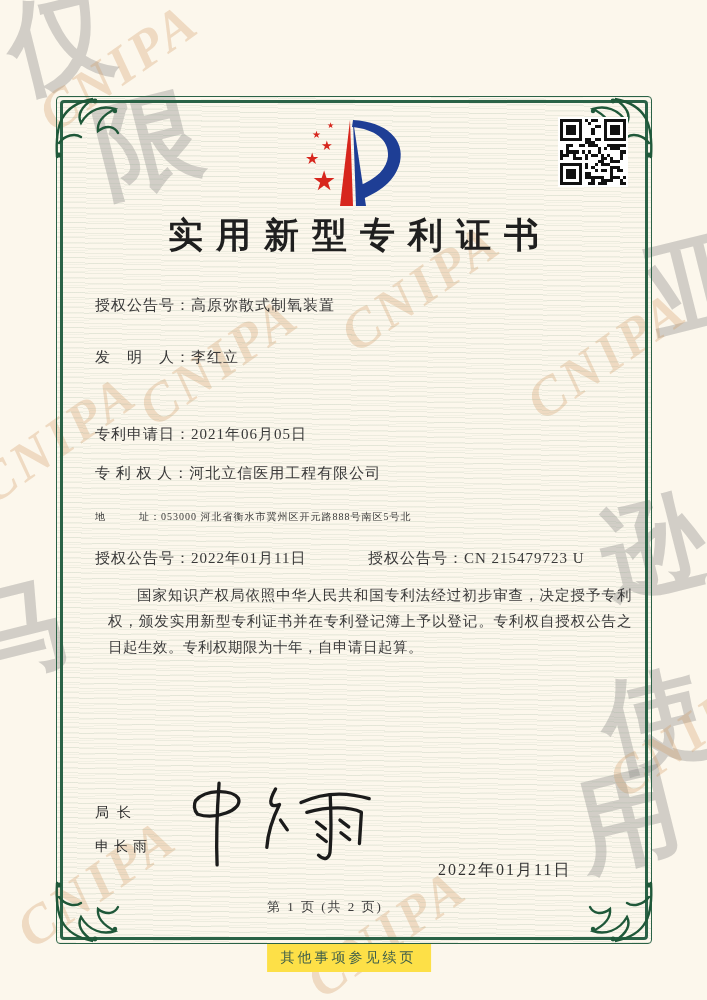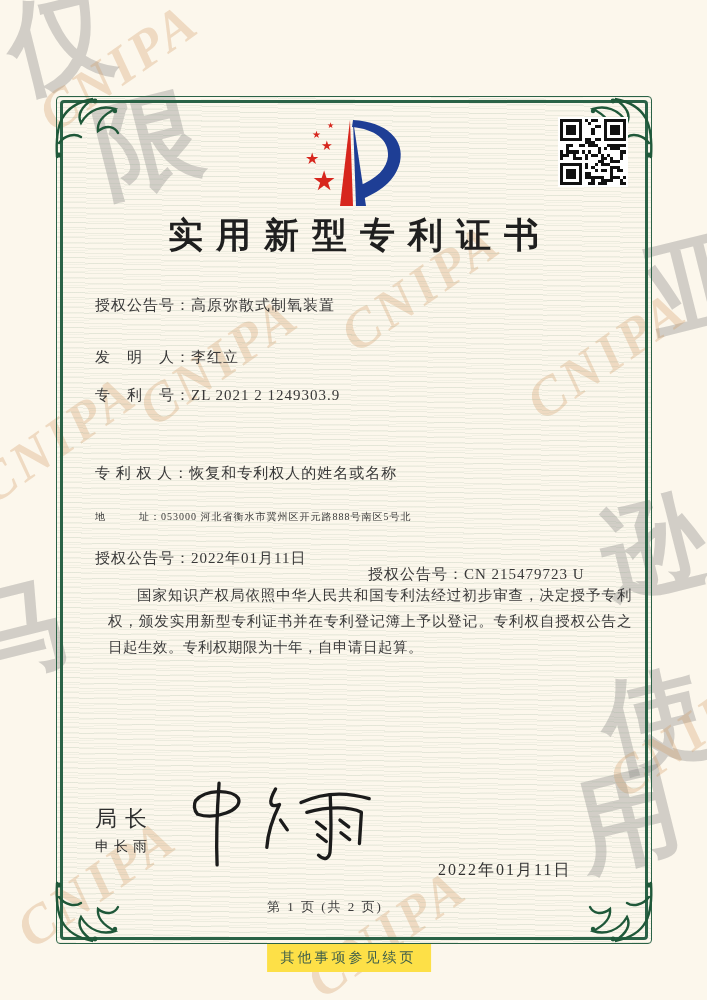--- a/index.html
+++ b/index.html
@@ -45,21 +45,21 @@
 
   .field{position:absolute;left:95px;font-size:15px;color:#383838;letter-spacing:1px;white-space:nowrap;}
   .field .val{letter-spacing:1px;}
   .f-addr{font-size:10px;}
   .f-right{left:368px;}
 
   .body-text{position:absolute;left:92px;top:582px;width:524px;font-size:14.5px;
     line-height:26px;color:#3a3a3a;letter-spacing:.5px;text-align:justify;margin-left:16px;}
   .body-text p{margin:0 0 3px 0;text-indent:2em;}
 
-  .sig-title{position:absolute;left:95px;top:804px;font-size:22px;letter-spacing:8px;color:#2e2e2e;}
+  .sig-title{position:absolute;left:95px;top:804px;font-size:14px;letter-spacing:8px;color:#2e2e2e;}
   .sig-name{position:absolute;left:95px;top:838px;font-size:14px;letter-spacing:5px;color:#2e2e2e;}
   .sig-script{position:absolute;left:182px;top:776px;width:195px;height:96px;}
 
   .issue-date{position:absolute;left:438px;top:860px;font-size:16px;letter-spacing:2px;color:#333;}
   .page-num{position:absolute;left:0;right:57px;top:898px;text-align:center;font-size:13px;
     letter-spacing:2px;color:#3c3c3c;}
   .foot-note{position:absolute;left:50%;top:944px;transform:translateX(-53%);
     background:#fde047;padding:5px 14px;font-size:14px;letter-spacing:3px;color:#41604a;}
 </style>
 </head>
@@ -264,33 +264,33 @@
   </div>
 
   <div class="title">实用新型专利证书</div>
 
   <div class="field" style="top:296px;">
     <span>授权公告号：</span><span class="val">高原弥散式制氧装置</span>
   </div>
   <div class="field" style="top:348px;">
     <span>发　明　人：</span><span class="val">李红立</span>
   </div>
-  <div class="field" style="top:386px;">
-    <span>专　利　号：</span><span class="val">ZL 2021 2 1249303.9</span>
+  <div class="field" style="top:425px;">
+    <span>专利申请日：</span><span class="val">2021年06月05日</span>
   </div>
   <div class="field" style="top:464px;">
-    <span>专 利 权 人：</span><span class="val">恢复和专利权人的姓名或名称</span>
+    <span>专 利 权 人：</span><span class="val">河北立信医用工程有限公司</span>
   </div>
   <div class="field f-addr" style="top:510px;">
     <span>地　　　址：</span><span class="val">053000 河北省衡水市冀州区开元路888号南区5号北</span>
   </div>
   <div class="field" style="top:549px;">
     <span>授权公告号：</span><span class="val">2022年01月11日</span>
   </div>
-  <div class="field f-right" style="top:549px;margin-top:16px;">
+  <div class="field f-right" style="top:549px;">
     <span>授权公告号：</span><span class="val">CN 215479723 U</span>
   </div>
 
   <div class="body-text">
     <p>国家知识产权局依照中华人民共和国专利法经过初步审查，决定授予专利权，颁发实用新型专利证书并在专利登记簿上予以登记。专利权自授权公告之日起生效。专利权期限为十年，自申请日起算。</p>
   </div>
 
   <div class="sig-title">局长</div>
   <div class="sig-name">申长雨</div>
   <svg class="sig-script" viewBox="0 0 200 96" fill="none" stroke="#1b1b1b" stroke-width="3.4" stroke-linecap="round" stroke-linejoin="round">

